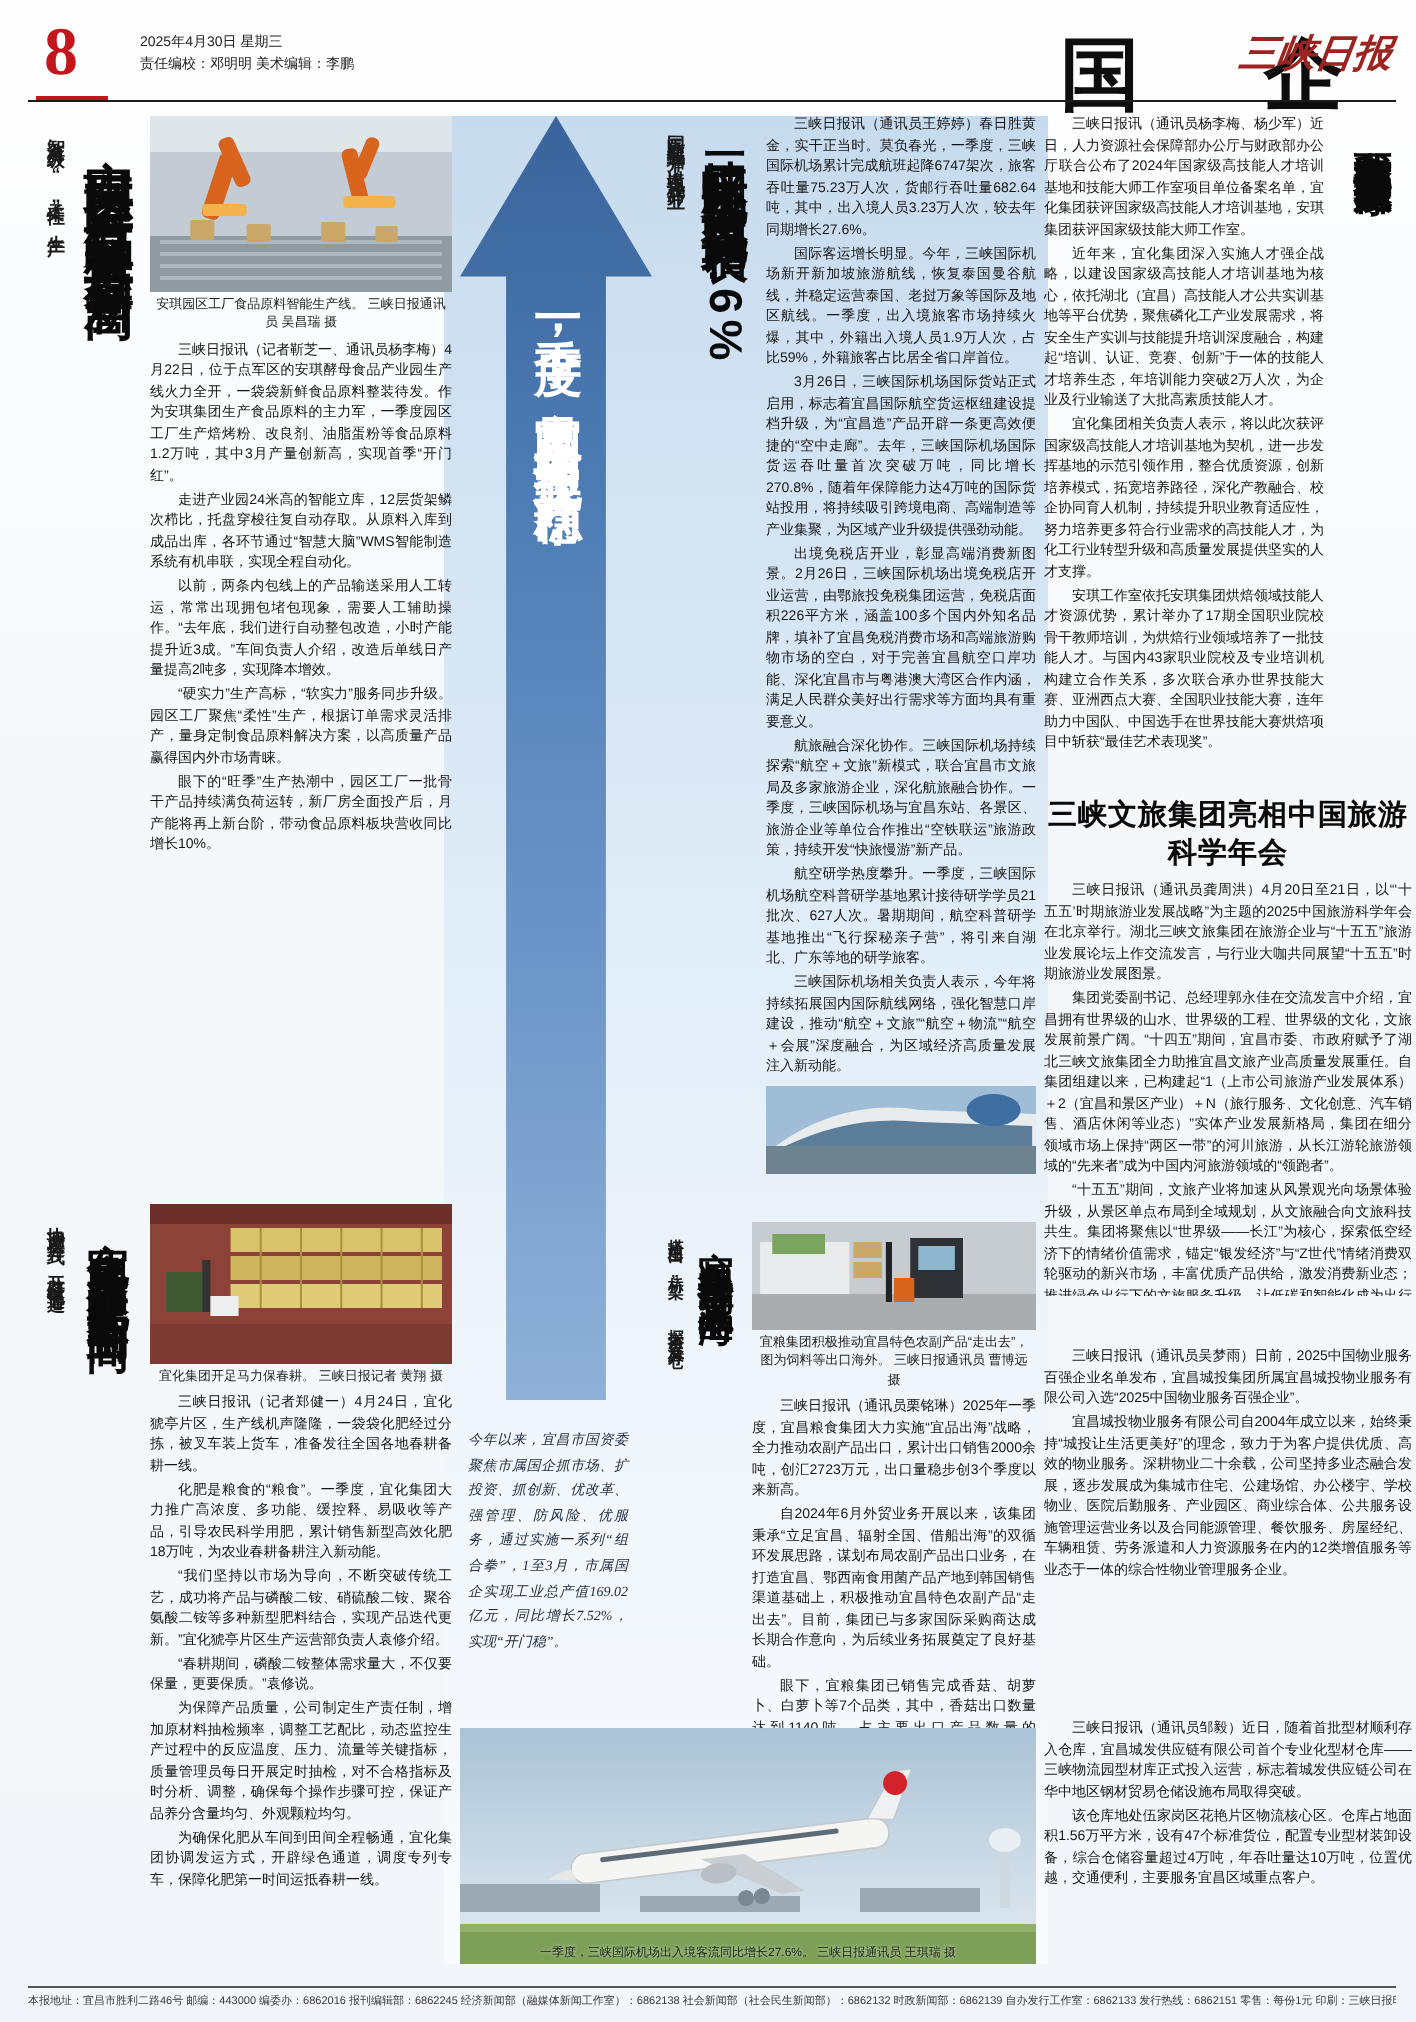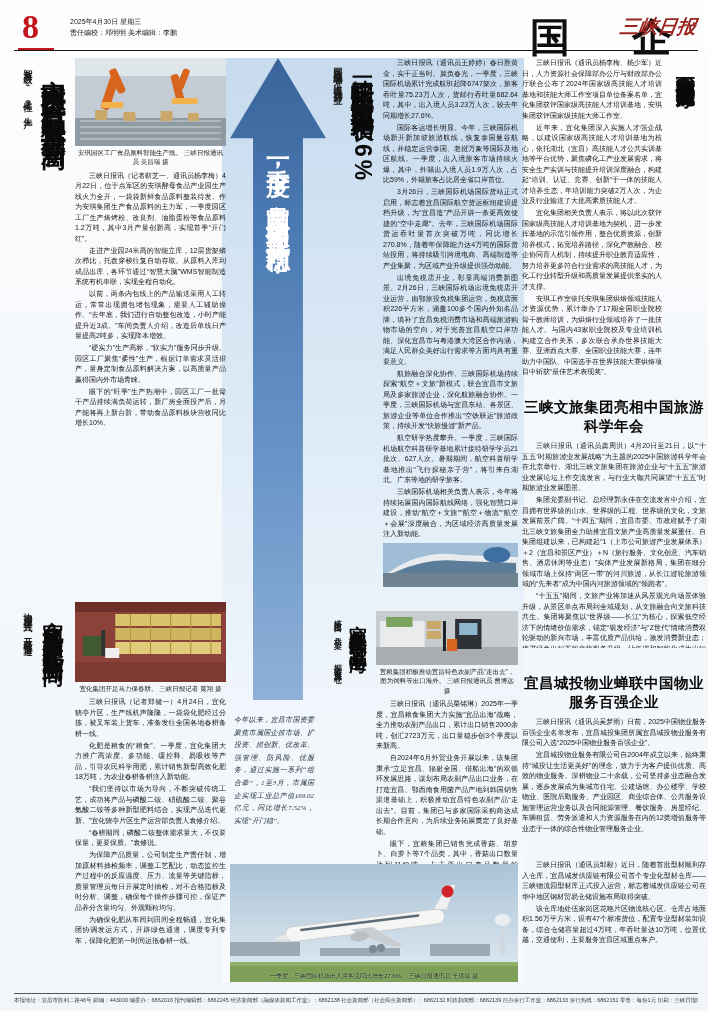--- a/index.html
+++ b/index.html
@@ -331,21 +331,20 @@
       </div>
 
       <div class="hz-art art-wenlv">
         <h3 class="hz-title">三峡文旅集团亮相中国旅游科学年会</h3>
         <p class="para">三峡日报讯（通讯员龚周洪）4月20日至21日，以“‘十五五’时期旅游业发展战略”为主题的2025中国旅游科学年会在北京举行。湖北三峡文旅集团在旅游企业与“十五五”旅游业发展论坛上作交流发言，与行业大咖共同展望“十五五”时期旅游业发展图景。</p>
         <p class="para">集团党委副书记、总经理郭永佳在交流发言中介绍，宜昌拥有世界级的山水、世界级的工程、世界级的文化，文旅发展前景广阔。“十四五”期间，宜昌市委、市政府赋予了湖北三峡文旅集团全力助推宜昌文旅产业高质量发展重任。自集团组建以来，已构建起“1（上市公司旅游产业发展体系）＋2（宜昌和景区产业）＋N（旅行服务、文化创意、汽车销售、酒店休闲等业态）”实体产业发展新格局，集团在细分领域市场上保持“两区一带”的河川旅游，从长江游轮旅游领域的“先来者”成为中国内河旅游领域的“领跑者”。</p>
         <p class="para">“十五五”期间，文旅产业将加速从风景观光向场景体验升级，从景区单点布局到全域规划，从文旅融合向文旅科技共生。集团将聚焦以“世界级——长江”为核心，探索低空经济下的情绪价值需求，锚定“银发经济”与“Z世代”情绪消费双轮驱动的新兴市场，丰富优质产品供给，激发消费新业态；推进绿色出行下的文旅服务升级，让低碳和智能化成为出行标配；拓宽“万物皆可文旅”下的融合创新路径，构建文化赋能铸魂、科技创新提质、主题场景焕新、水陆空间联动、区域协同发展“五位一体”的多维体系，助力宜昌建设世界知名文化旅游目的地。</p>
       </div>
 
       <div class="hz-art art-chengtou">
-        <h3 class="hz-title">宜昌城投物业蝉联中国物业服务百强企业</h3>
         <p class="para">三峡日报讯（通讯员吴梦雨）日前，2025中国物业服务百强企业名单发布，宜昌城投集团所属宜昌城投物业服务有限公司入选“2025中国物业服务百强企业”。</p>
         <p class="para">宜昌城投物业服务有限公司自2004年成立以来，始终秉持“城投让生活更美好”的理念，致力于为客户提供优质、高效的物业服务。深耕物业二十余载，公司坚持多业态融合发展，逐步发展成为集城市住宅、公建场馆、办公楼宇、学校物业、医院后勤服务、产业园区、商业综合体、公共服务设施管理运营业务以及合同能源管理、餐饮服务、房屋经纪、车辆租赁、劳务派遣和人力资源服务在内的12类增值服务等业态于一体的综合性物业管理服务企业。</p>
 
       </div>
 
       <div class="hz-art art-chengfa">
         <p class="para">三峡日报讯（通讯员邹毅）近日，随着首批型材顺利存入仓库，宜昌城发供应链有限公司首个专业化型材仓库——三峡物流园型材库正式投入运营，标志着城发供应链公司在华中地区钢材贸易仓储设施布局取得突破。</p>
         <p class="para">该仓库地处伍家岗区花艳片区物流核心区。仓库占地面积1.56万平方米，设有47个标准货位，配置专业型材装卸设备，综合仓储容量超过4万吨，年吞吐量达10万吨，位置优越，交通便利，主要服务宜昌区域重点客户。</p>
 
       </div>

